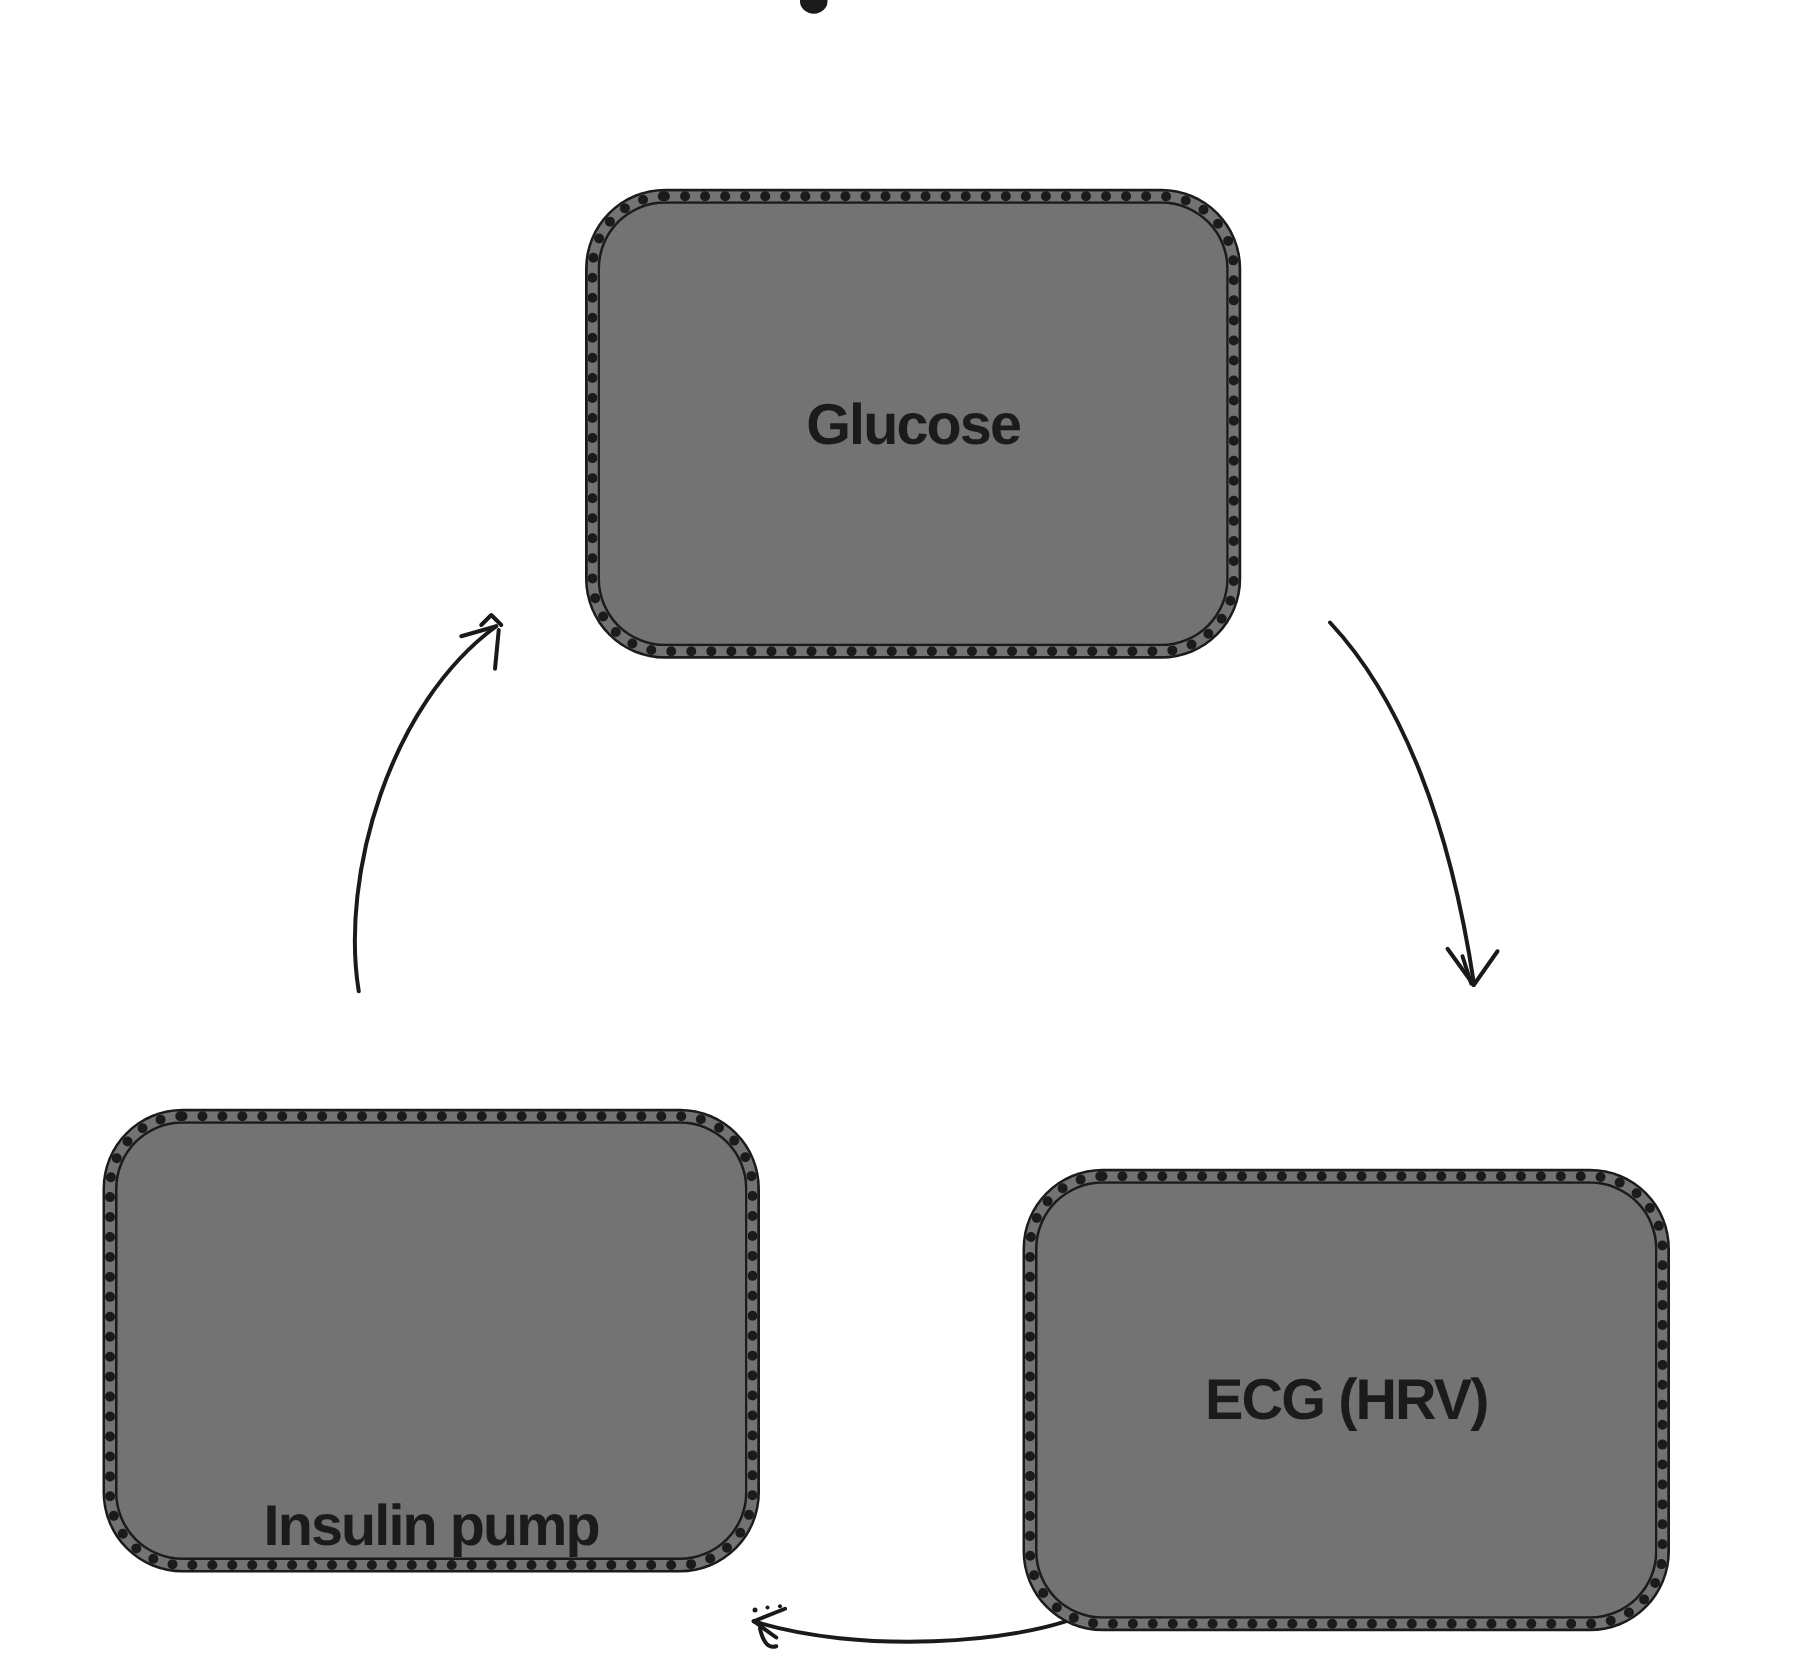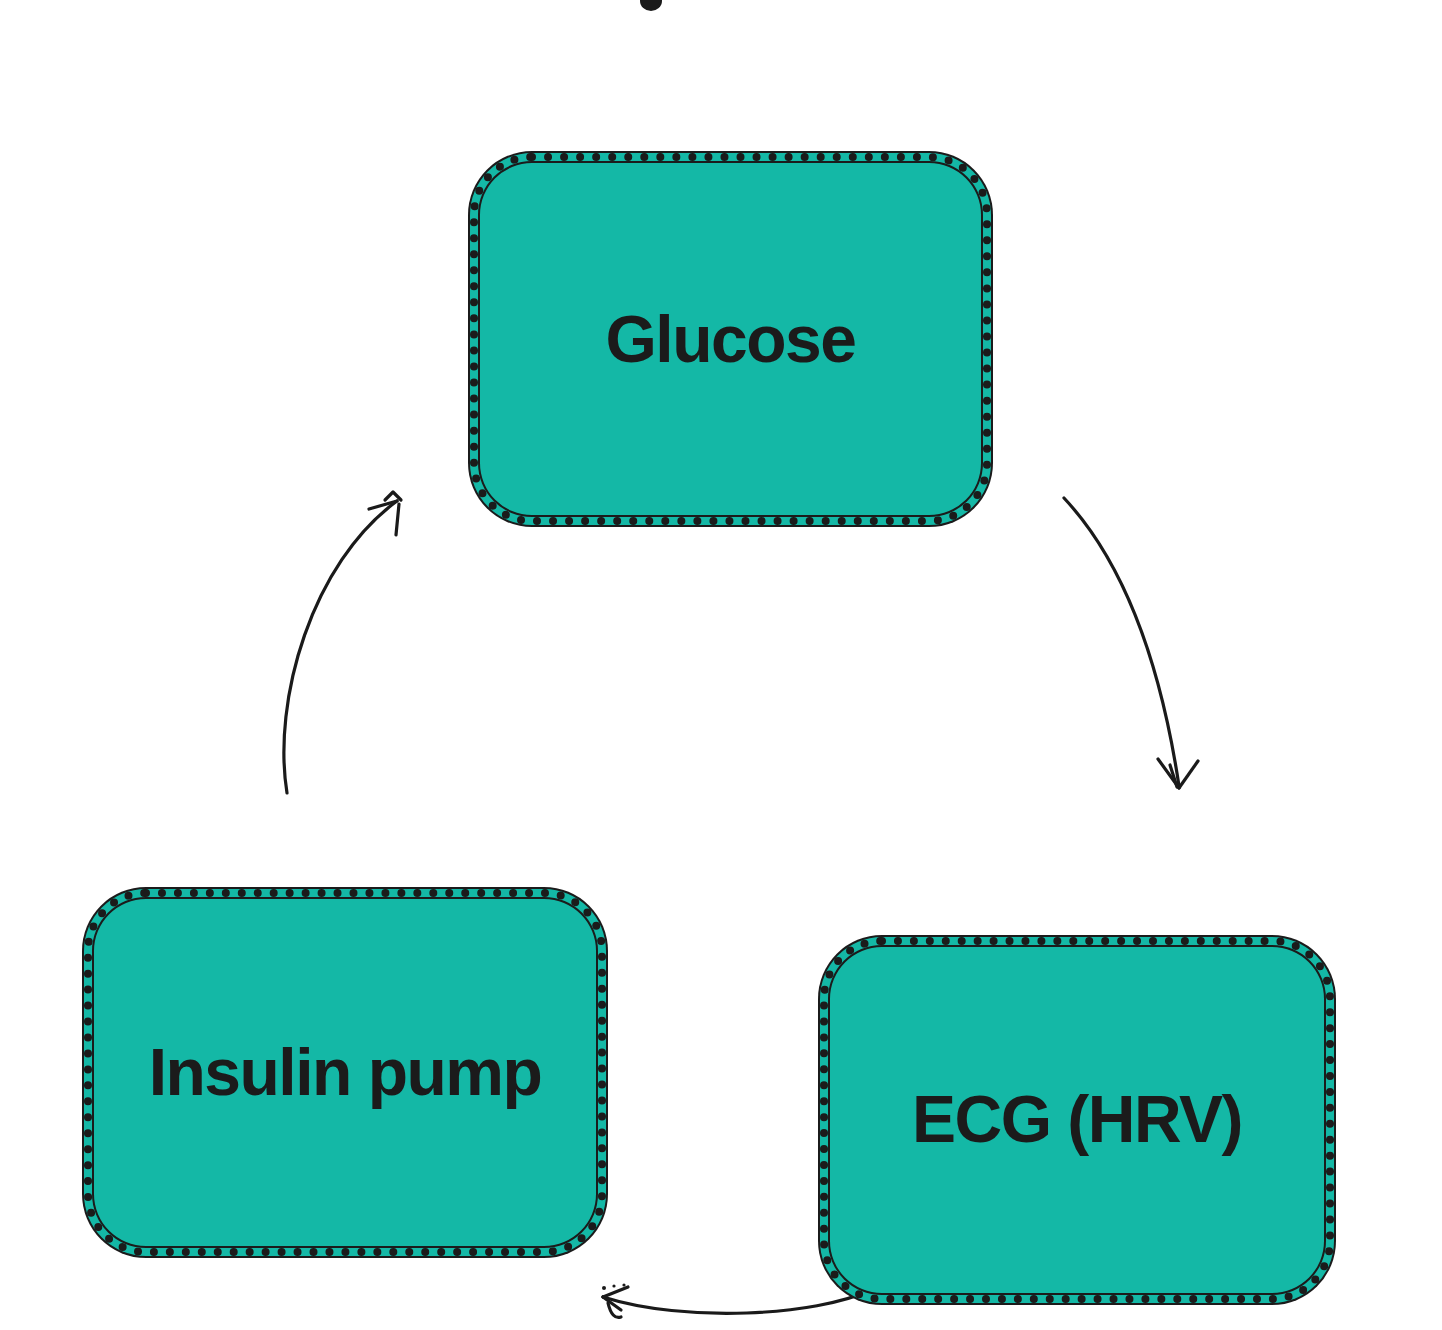--- a/index.html
+++ b/index.html
@@ -17,48 +17,49 @@
   }
   .arrow-layer {
     position: absolute;
     inset: 0;
     width: 1442px;
     height: 1330px;
   }
   .node {
     position: absolute;
     box-sizing: border-box;
-    background: #14b8a6;
+    background: #737373;
     border: 8px dotted #1b1b1b;
     box-shadow: 0 0 0 2px #1b1b1b, inset 0 0 0 2px #1b1b1b;
     border-radius: 62px;
     display: flex;
     flex-direction: column;
     align-items: center;
     justify-content: center;
     text-align: center;
     color: #1b1b1b;
-    font-size: 66px;
+    font-size: 46px;
     font-weight: 600;
     letter-spacing: -1.5px;
   }
   .node-cgm {
     left: 470px;
     top: 153px;
     width: 521px;
     height: 372px;
   }
   .node-cgm .line {
     line-height: 91px;
   }
   .node-insulin {
     left: 84px;
     top: 889px;
     width: 522px;
     height: 367px;
+    justify-content: flex-end;
   }
   .node-ecg {
     left: 820px;
     top: 892px;
     width: 514px;
     height: 366px;
     margin-top: 45px;
   }
   .node .label {
     line-height: 1.2;

